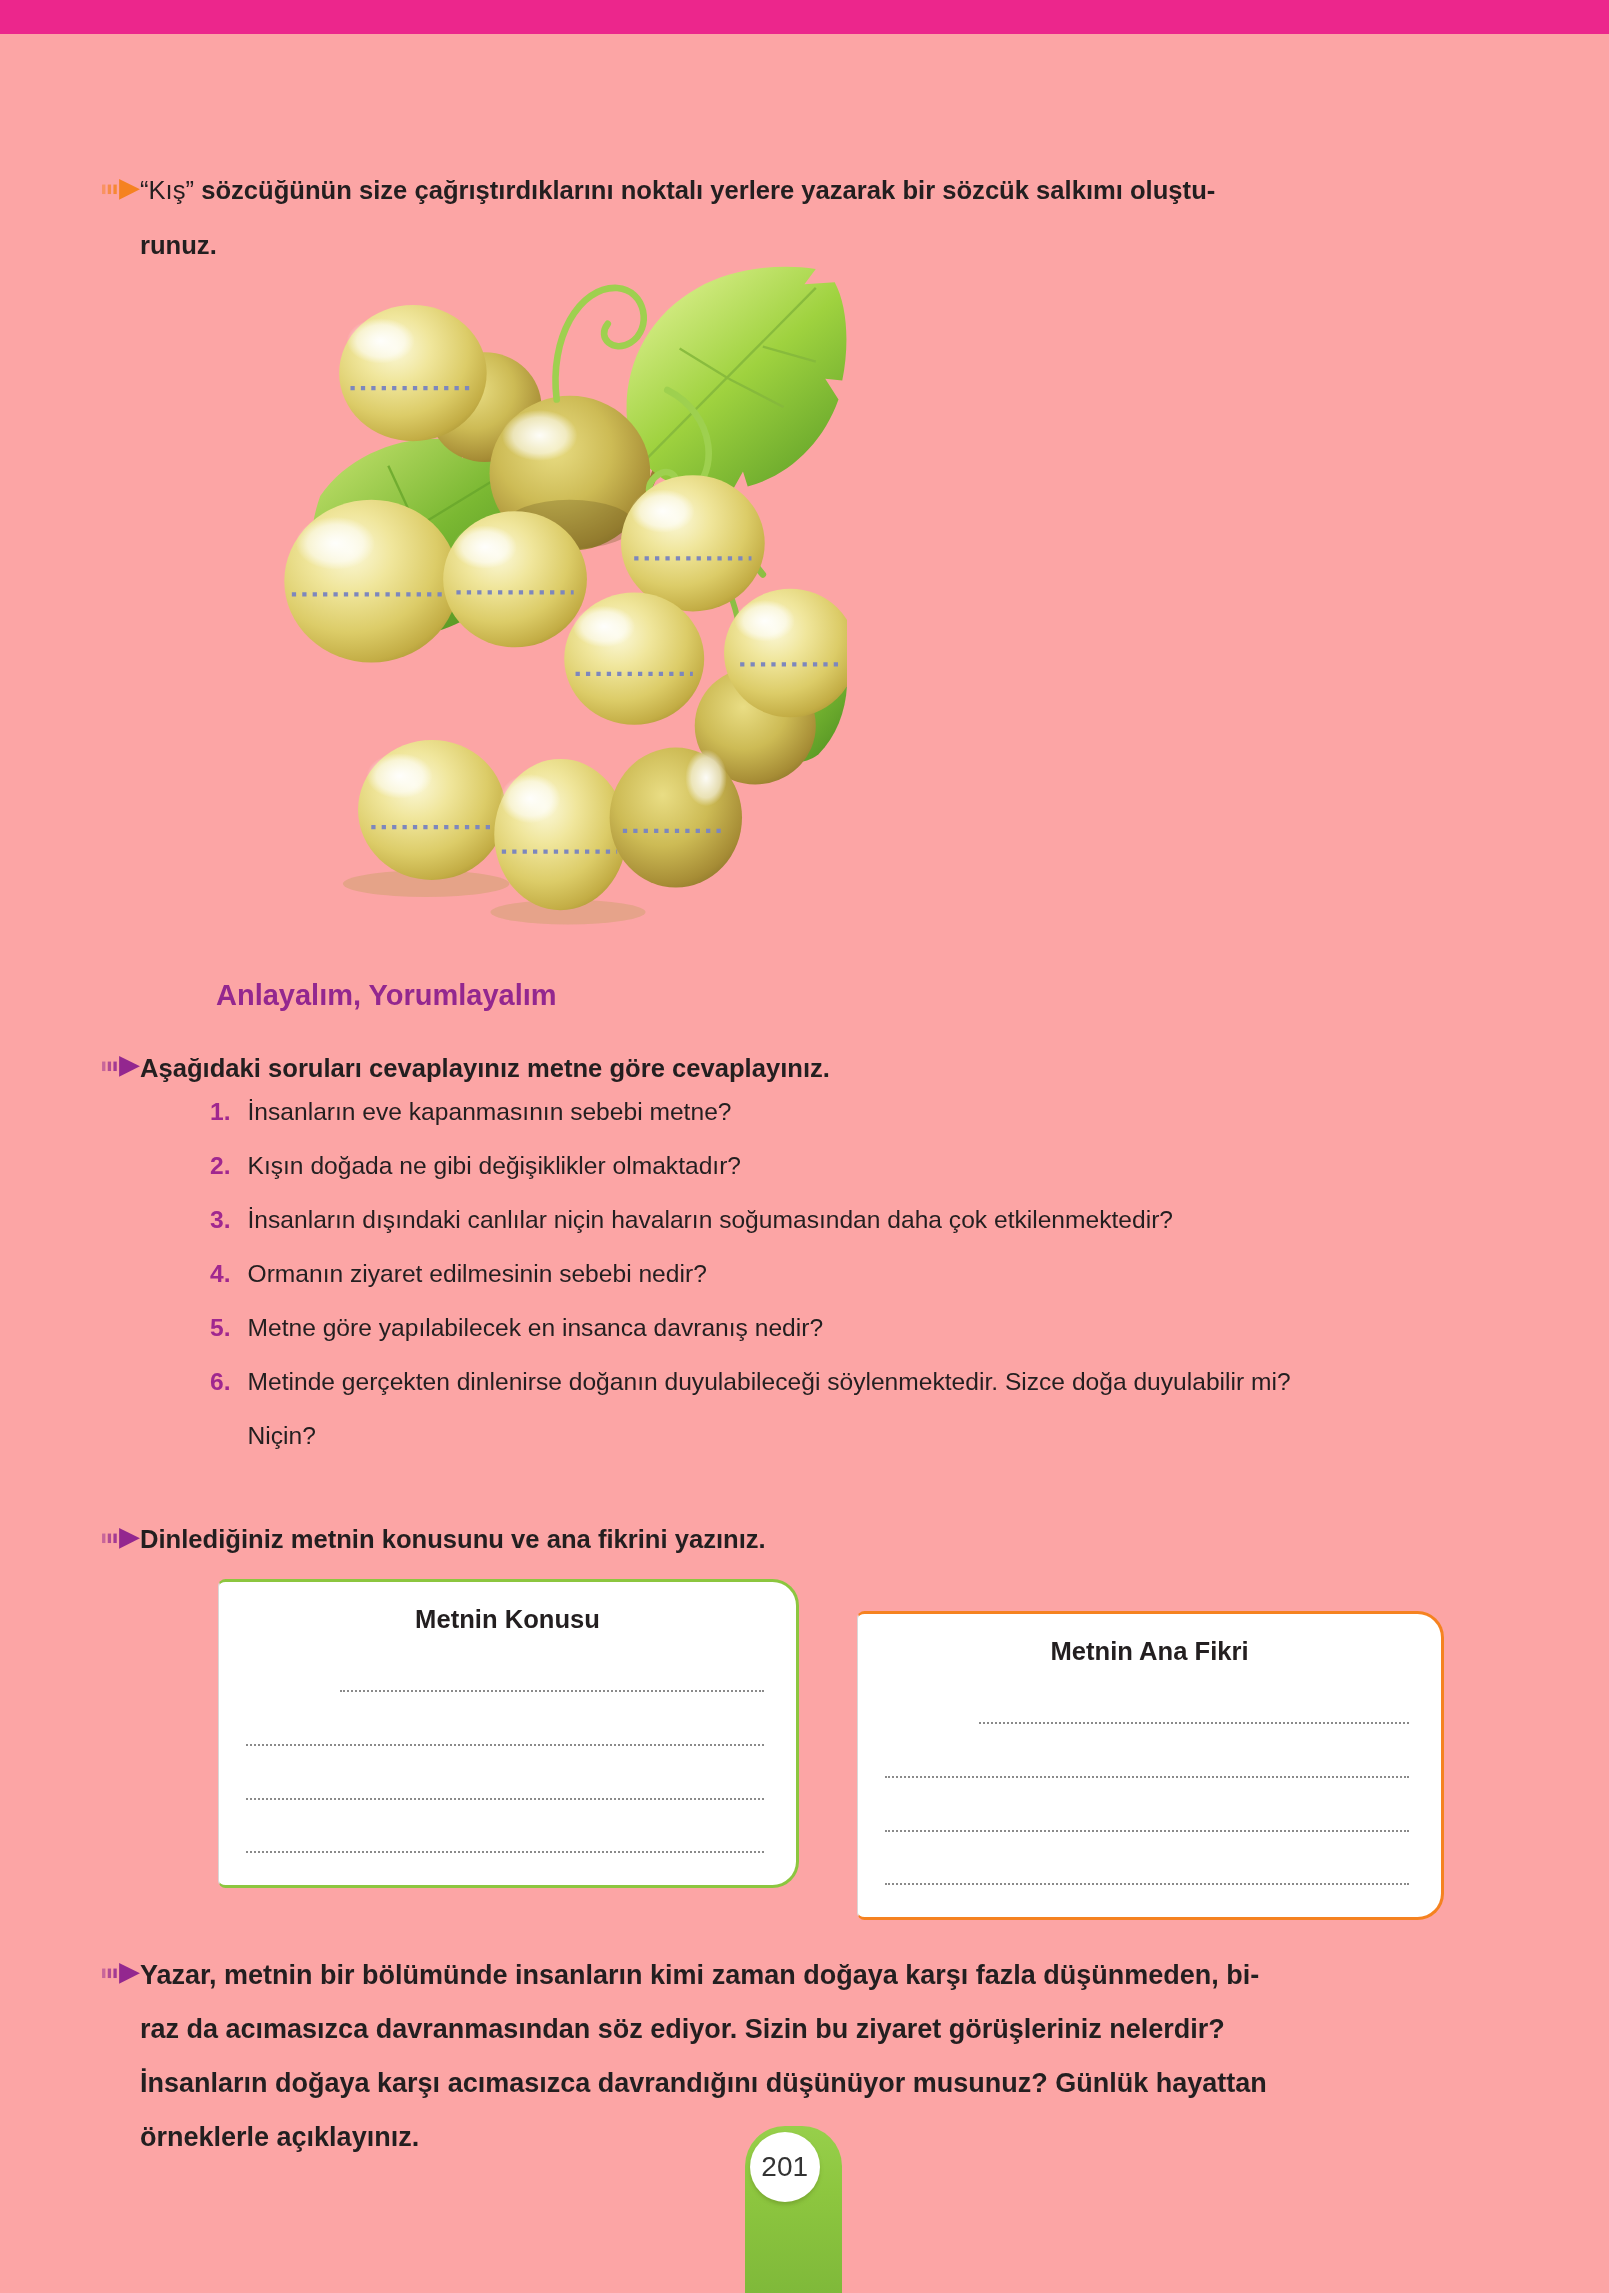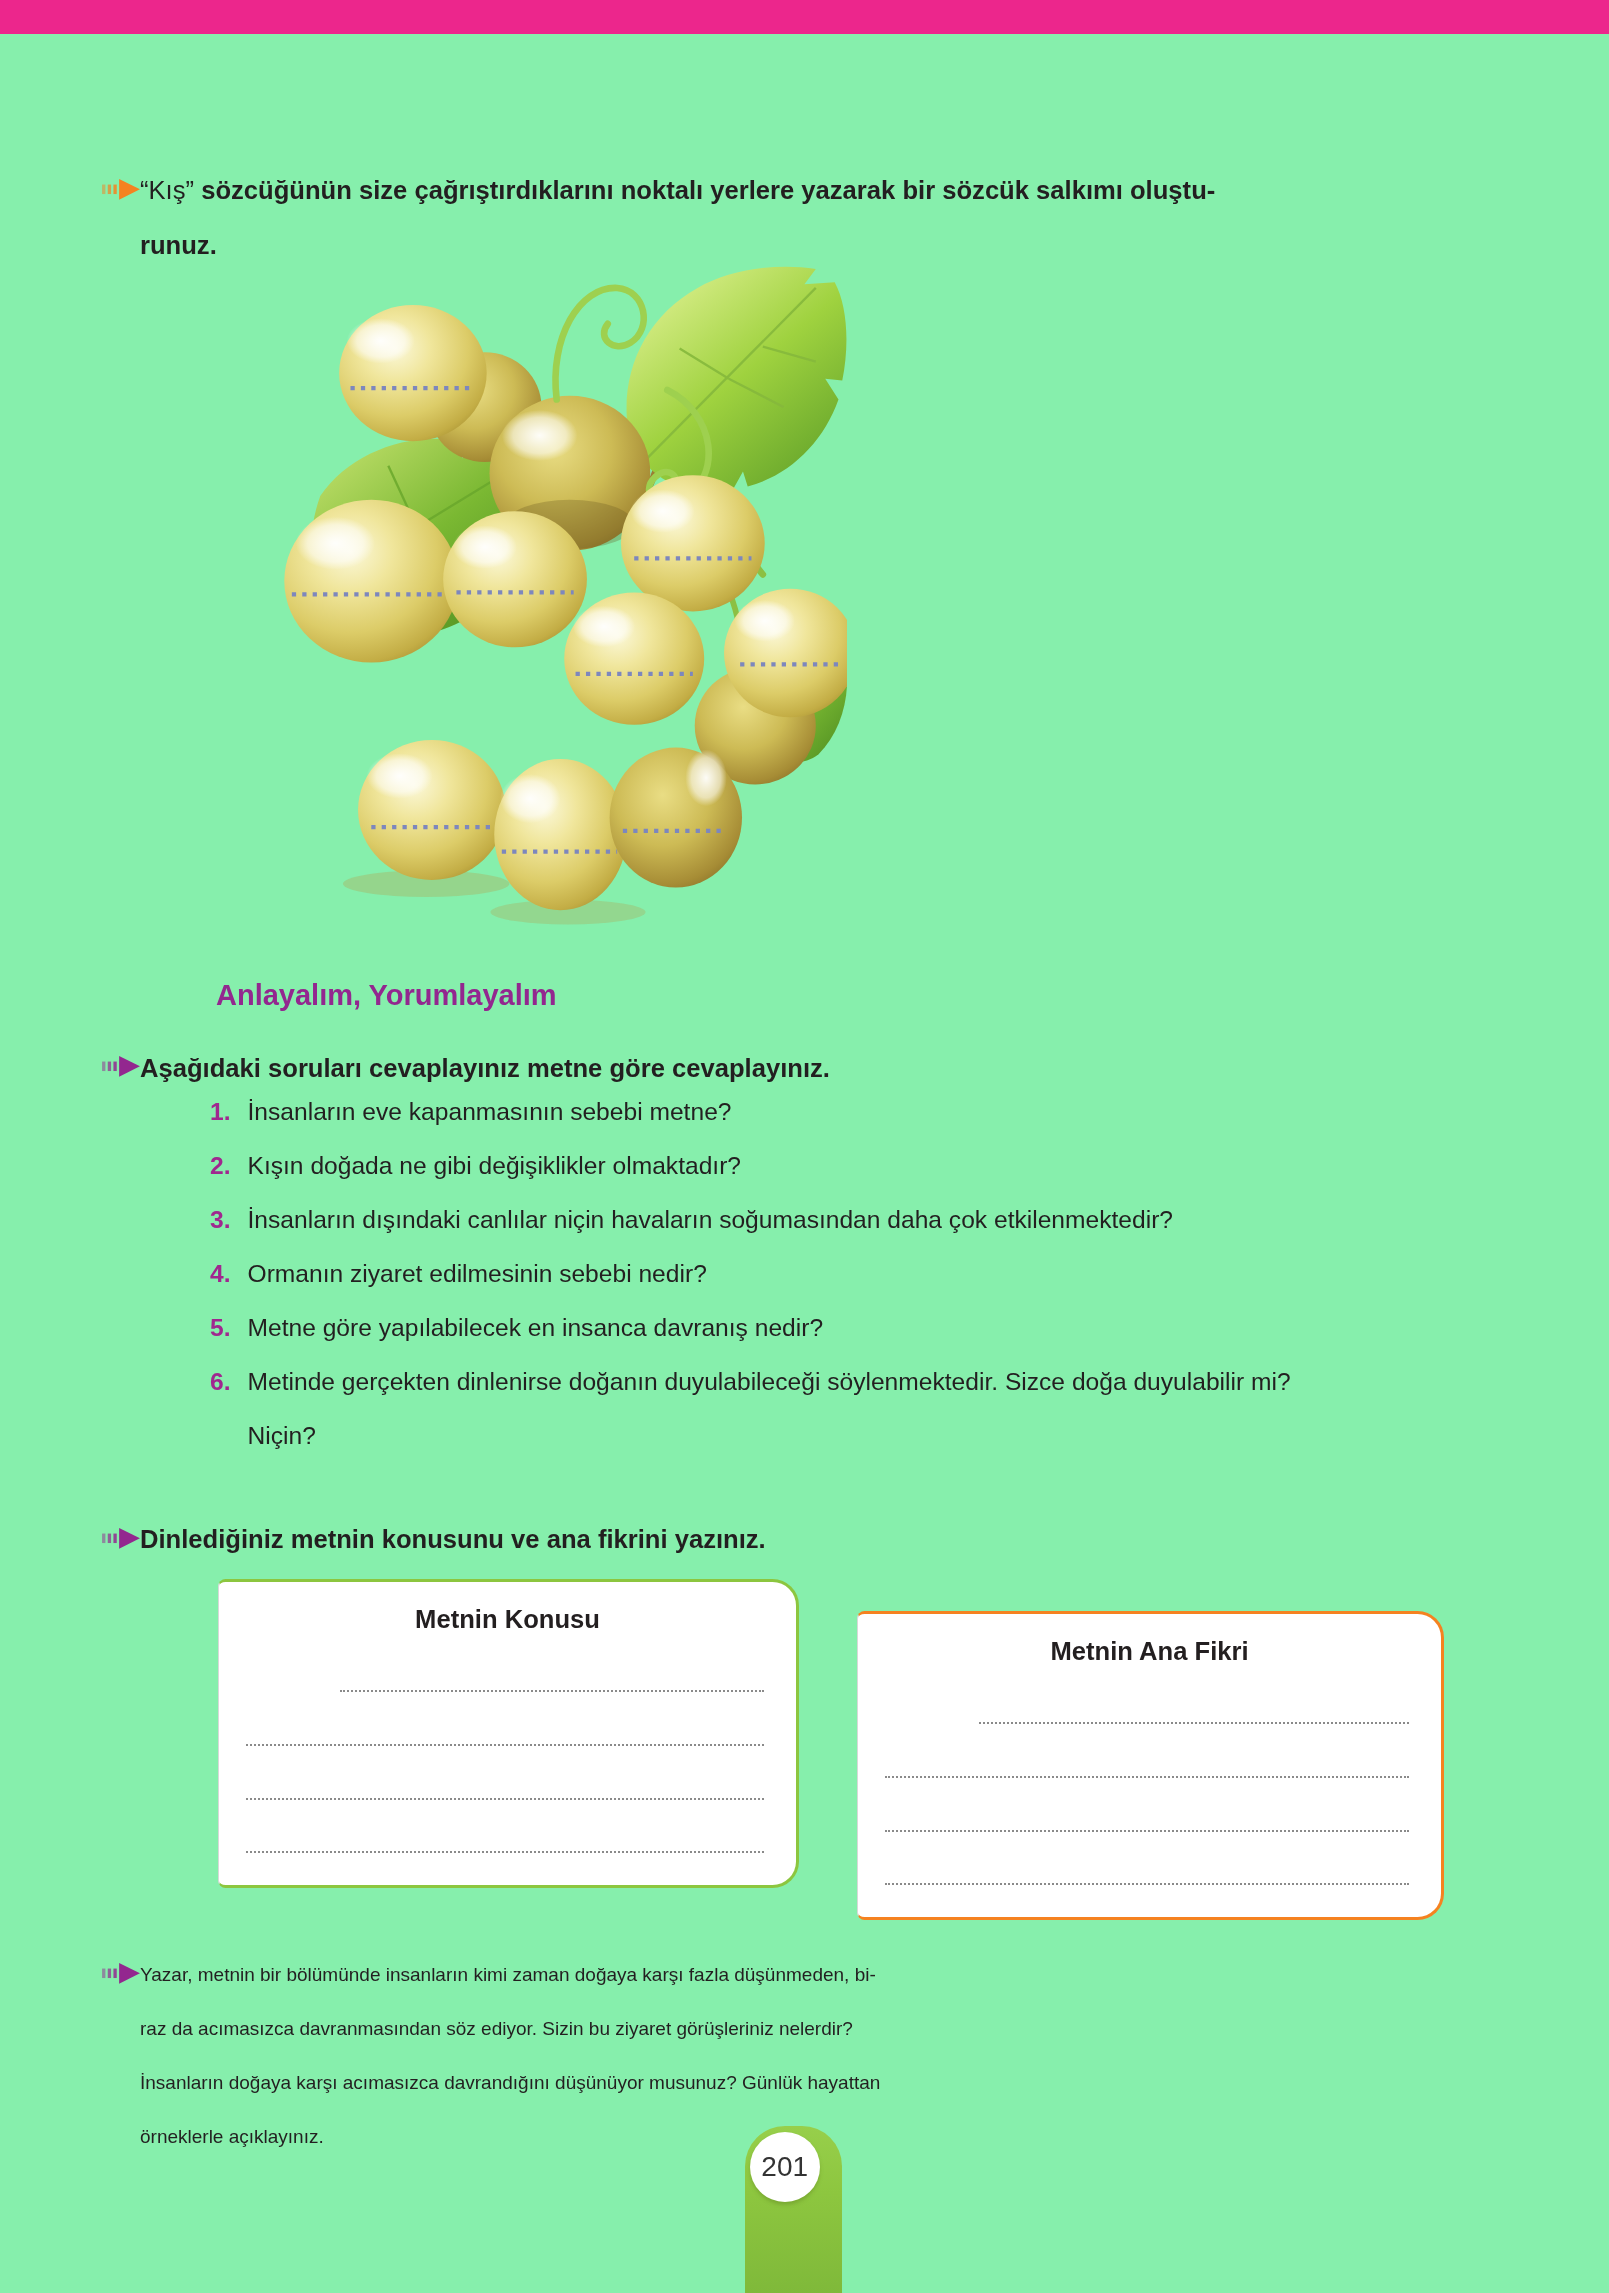--- a/index.html
+++ b/index.html
@@ -1,20 +1,20 @@
 <!DOCTYPE html>
 <html style="font-size:15px"><head>
 <meta charset="utf-8">
 <style>
   html,body{margin:0;padding:0;background:#ffffff;}
   .page{
     position:relative;
     width:1610px;height:2294px;
     margin:0 auto;
-    background:#86efac;
+    background:#fca5a5;
     font-family:"Liberation Sans", sans-serif;
     color:#231f20;
     overflow:hidden;
   }
   .top-bar{position:absolute;left:0;top:0;width:1610px;height:34px;background:#ec268c;}
 
   .arrow-icon{position:absolute;width:38px;height:24.6px;}
   .arrow-icon svg{display:block;width:100%;height:100%;}
   .arrow-orange{color:#f58220;}
   .arrow-purple{color:#93278f;}
@@ -45,21 +45,21 @@
   .wbox-title{margin-top:23px;text-align:center;font-size:25.6px;font-weight:bold;color:#231f20;}
   .wline{
     position:absolute;left:26.5px;right:32px;height:0;
     border-bottom:2.8px dotted #8a8a8a;
   }
   .wline.l1{top:108px;left:121px;}
   .wline.l2{top:162px;}
   .wline.l3{top:216px;}
   .wline.l4{top:269px;}
 
-  .final-task{position:absolute;left:140px;top:1948px;width:1344px;font-size:19px;font-weight:normal;line-height:54px;}
+  .final-task{position:absolute;left:140px;top:1948px;width:1344px;font-size:27px;font-weight:bold;line-height:54px;}
 
   .page-tab{
     position:absolute;left:745px;top:2126px;width:97px;height:168px;
     background:linear-gradient(180deg,#97cf4b 0%,#8dc63f 40%,#7fb93a 100%);
     border-radius:40px 40px 0 0;
   }
   .page-circle{
     position:absolute;left:4.7px;top:5.7px;width:70px;height:70px;
     background:#ffffff;border-radius:50%;
     display:flex;align-items:center;justify-content:center;

